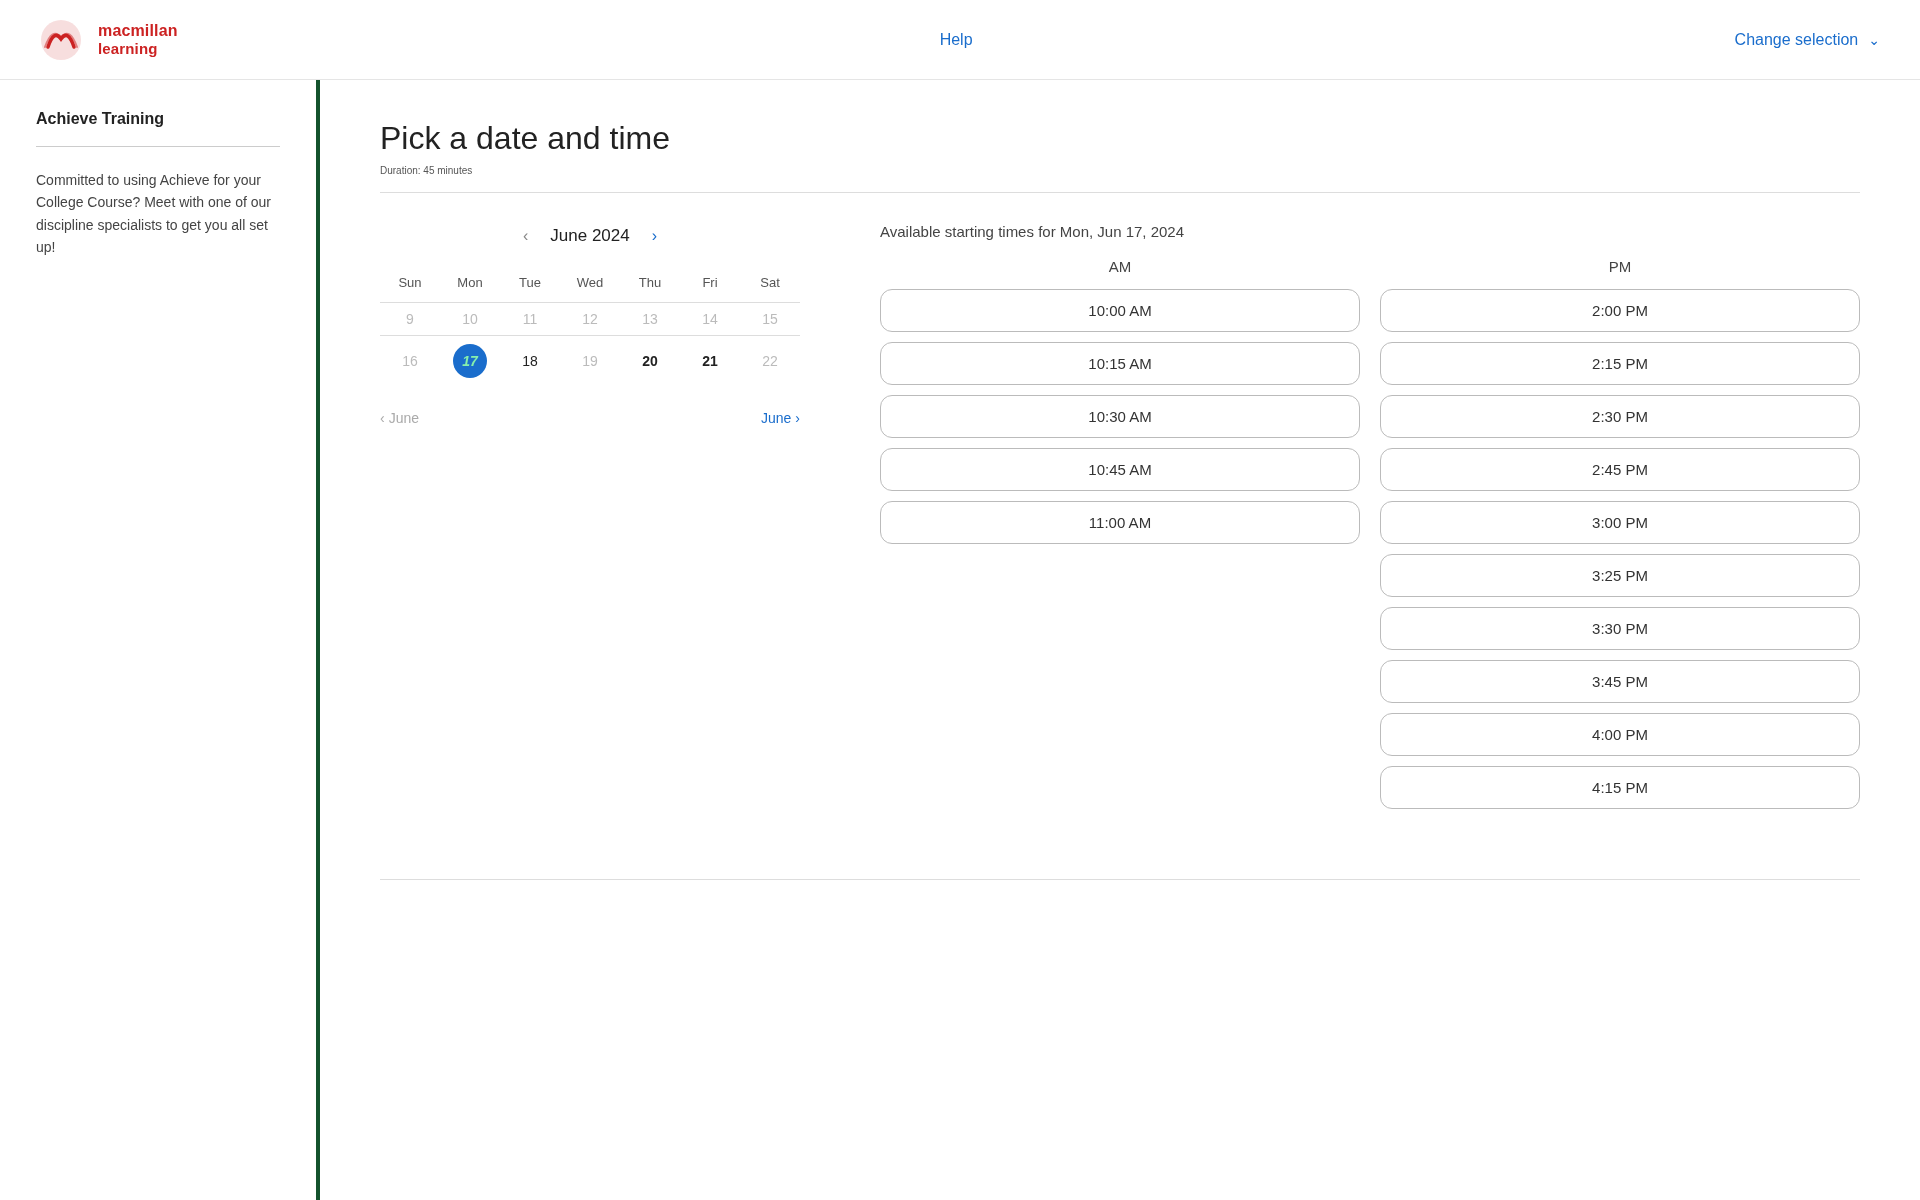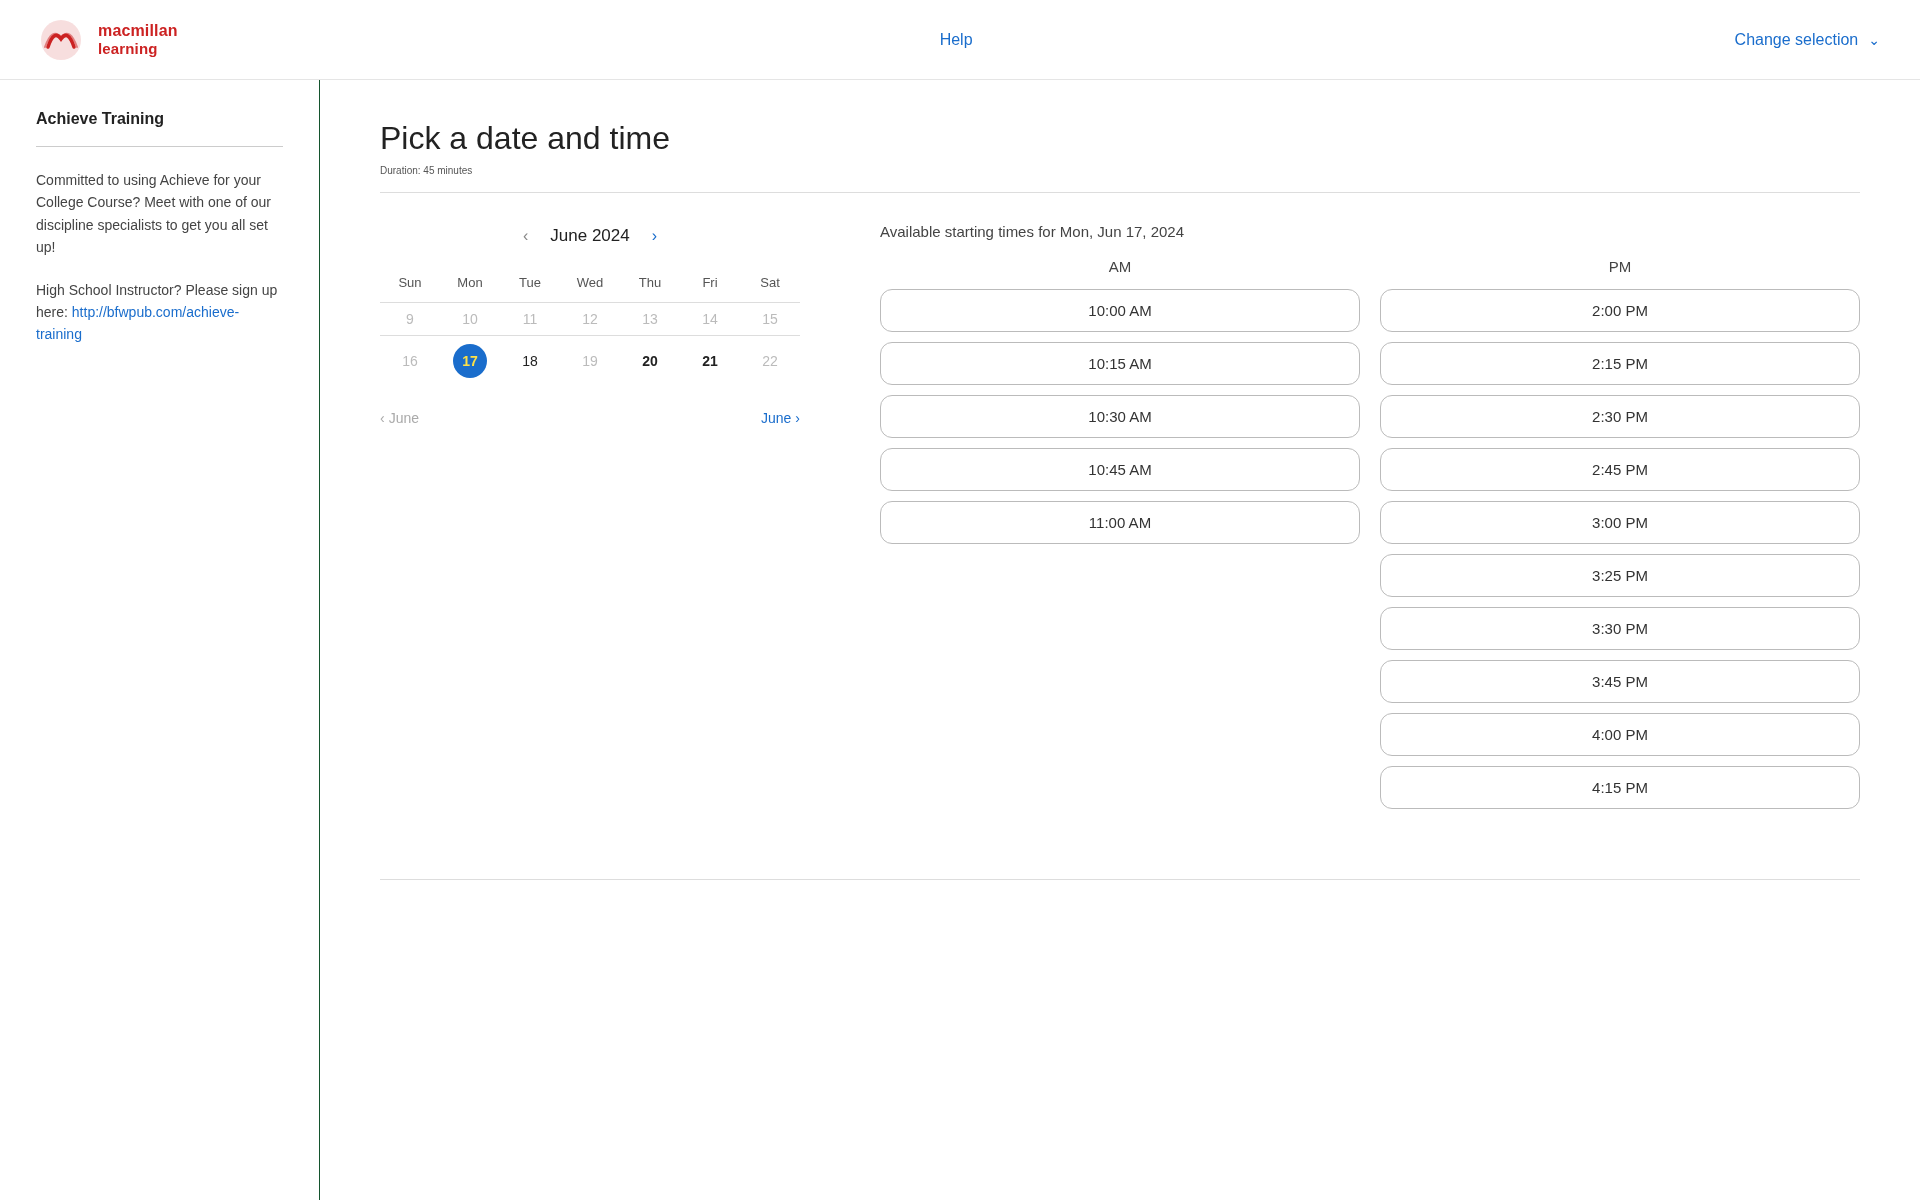--- a/index.html
+++ b/index.html
@@ -55,21 +55,21 @@
     .main-layout {
       display: flex;
       min-height: calc(100vh - 80px);
     }
 
     
     .sidebar {
       width: 320px;
       flex-shrink: 0;
       padding: 30px 36px;
-      border-right: 1px solid #14532d;
+      border-right: 4px solid #14532d;
     }
     .sidebar-title {
       font-size: 16px;
       font-weight: 600;
       color: #222;
       margin-bottom: 18px;
     }
     .sidebar-divider {
       border: none;
       border-top: 1px solid #ccc;
@@ -176,28 +176,29 @@
     .calendar-grid td.active-day {
       color: #222;
       cursor: pointer;
       font-weight: 500;
     }
     .calendar-grid td.selected-day {
       cursor: pointer;
     }
     .calendar-grid td.selected-day .day-circle {
       background: #1a6dcc;
-      color: #fde047;
+      color: #86efac;
       border-radius: 50%;
       width: 34px;
       height: 34px;
       display: inline-flex;
       align-items: center;
       justify-content: center;
       font-weight: 600;
+      font-style: italic;
     }
     .calendar-grid td.bold-day {
       font-weight: 700;
       color: #222;
       cursor: pointer;
     }
     .calendar-top-border {
       border-top: 1px solid #ddd;
     }
     .calendar-footer {
@@ -292,24 +293,20 @@
     <span class="chevron">⌄</span>
   </div>
 </header>
 
 <div class="main-layout">
 
   <aside class="sidebar">
     <div class="sidebar-title">Achieve Training</div>
     <hr class="sidebar-divider">
     <p class="sidebar-text">Committed to using Achieve for your College Course? Meet with one of our discipline specialists to get you all set up!</p>
-    <p class="sidebar-text">
-      <span>High School Instructor? Please sign up here:</span>
-      <a class="sidebar-link" href="#">http://bfwpub.com/achieve-training</a>
-    </p>
   </aside>
 
   <main class="main-content">
     <h1 class="page-title">Pick a date and time</h1>
     <p class="duration-text">Duration: 45 minutes</p>
 
     <hr class="content-divider">
 
     <div class="calendar-times-layout">
 

